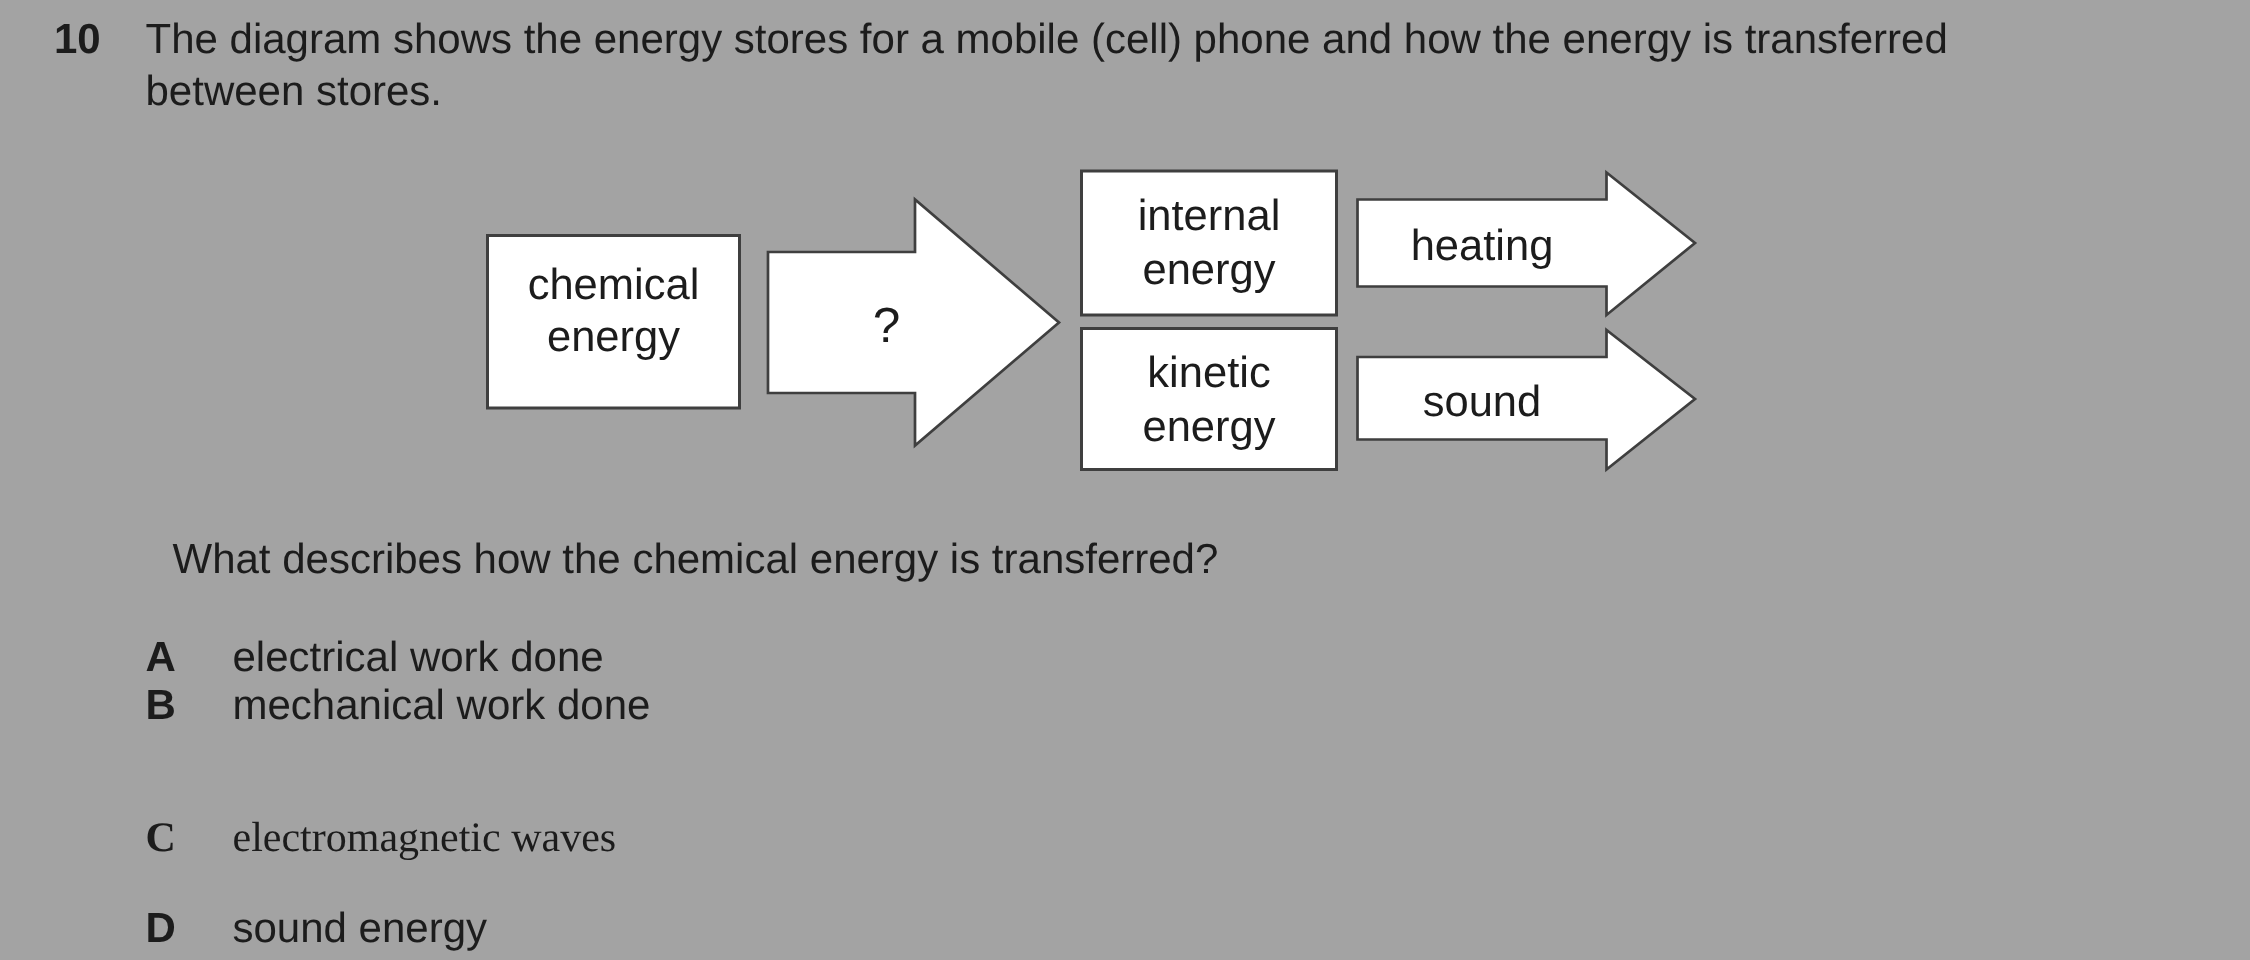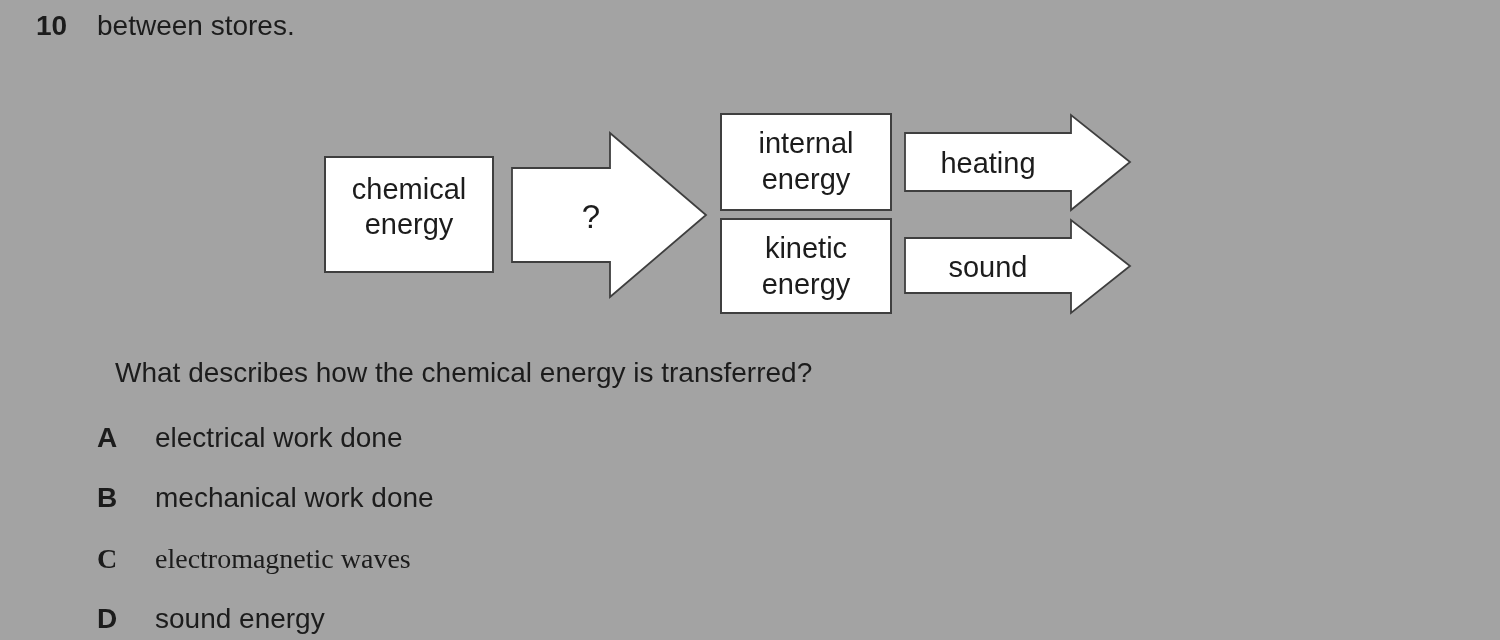--- a/index.html
+++ b/index.html
@@ -60,32 +60,33 @@
   .option {
     position: absolute;
     left: 97px;
   }
   .option .letter {
     display: inline-block;
     width: 58px;
     font-weight: bold;
   }
   .opt-0 { top: 420px; }
-  .opt-1 { top: 480px; }
+  .opt-1 { top: 452px; }
   .opt-2 { top: 541px; font-family: Liberation Serif, serif; }
   .opt-3 { top: 601px; }
 </style>
 </head>
 <body>
 
 <div class="page">
 
   <span class="qnum">10</span>
 
   <div class="intro">
+    <div>The diagram shows the energy stores for a mobile (cell) phone and how the energy is transferred</div>
     <div>between stores.</div>
   </div>
 
   <svg class="diagram-svg" width="860" height="240" viewBox="0 0 860 240">
 
     <rect class="shape" x="25" y="57" width="168" height="115"></rect>
     <text x="109" y="99" text-anchor="middle">chemical</text>
     <text x="109" y="134" text-anchor="middle">energy</text>
 
     <polygon class="arrow-shape" points="212,68 310,68 310,33 406,115 310,197 310,162 212,162"></polygon>

